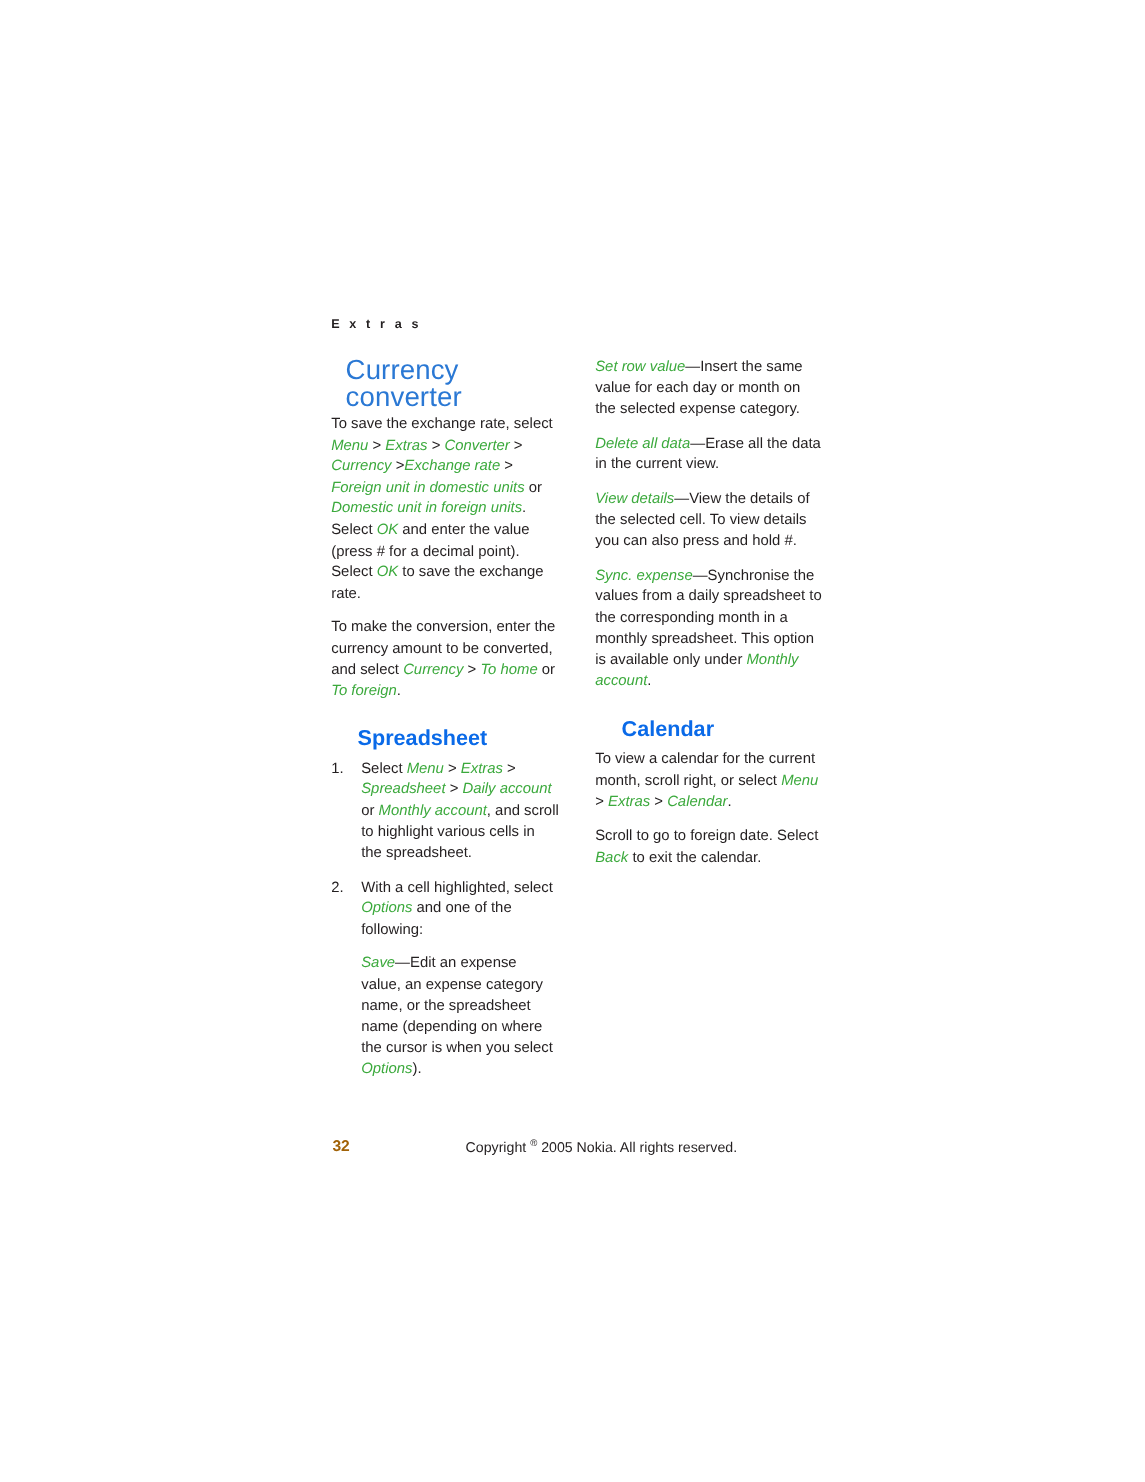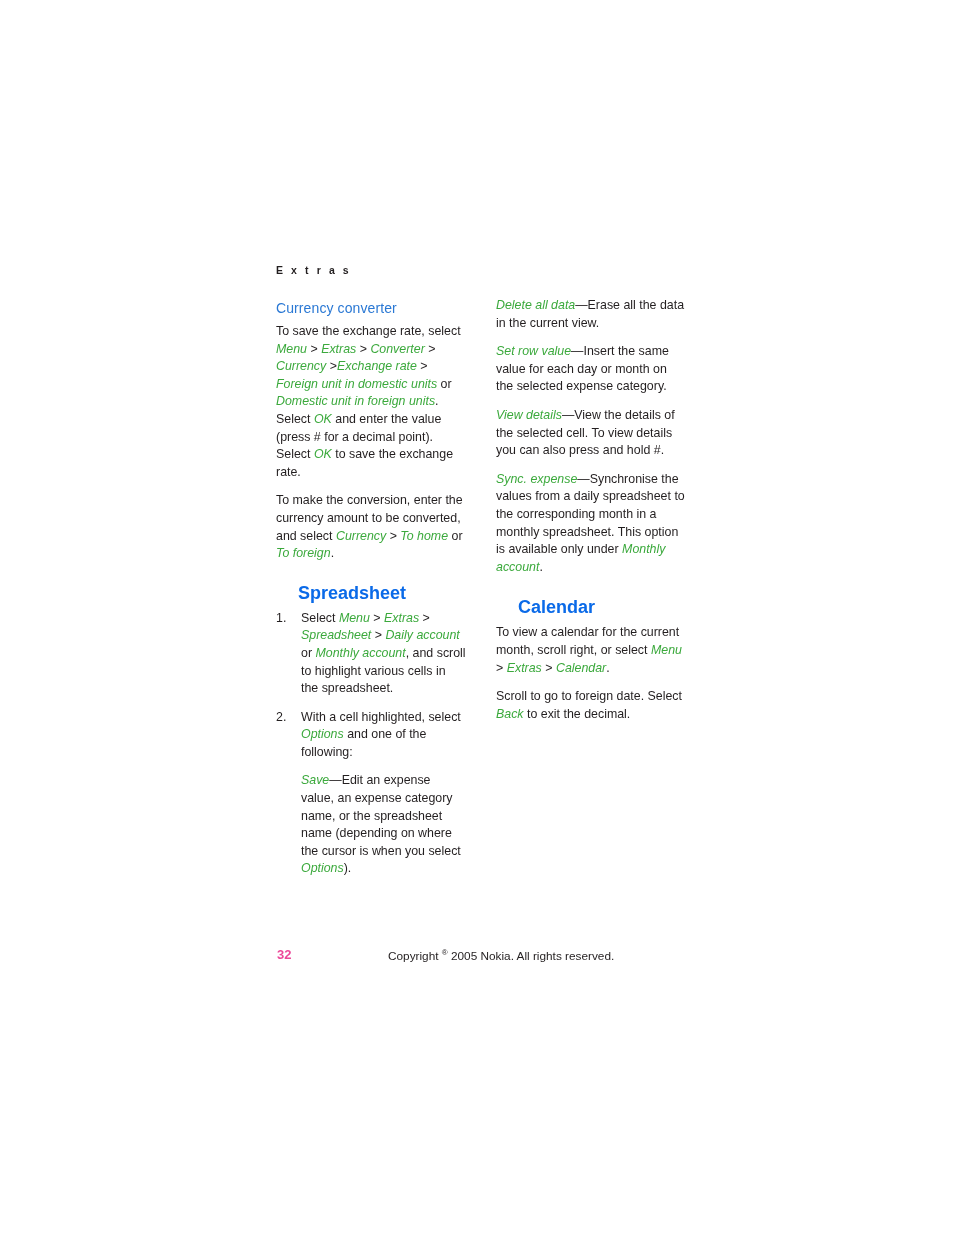--- a/index.html
+++ b/index.html
@@ -47,22 +47,22 @@
   p, .para {
     margin: 0 0 11px 0;
     font-size: 12.4px;
     line-height: 17.6px;
     color: #231f20;
     text-align: left;
   }
 
   
   h1.sec-title {
-    margin: 0 0 4px 0;
-    font-size: 14px;
+    margin: 0 0 4px 12px;
+    font-size: 23px;
     font-weight: normal;
     line-height: 22px;
     color: #2a78d4;
     letter-spacing: .1px;
   }
   h2.sub-title {
     margin: 19px 0 5px 0;
     font-size: 18px;
     font-weight: bold;
     line-height: 23px;
@@ -109,21 +109,21 @@
     margin-bottom: 11px;
   }
 
   
   .footer-page-no {
     position: absolute;
     left: 277px;
     top: 947px;
     font-size: 13px;
     font-weight: bold;
-    color: #ec4899;
+    color: #a16207;
   }
   .footer-copy {
     position: absolute;
     left: 388px;
     top: 948px;
     font-size: 11.8px;
     color: #231f20;
   }
   .footer-copy sup {
     font-size: 8px;
@@ -157,32 +157,32 @@
         <div class="sublist">
           <p class="para"><span class="term">Save</span><span>—Edit an expense value, an expense category name, or the spreadsheet name (depending on where the cursor is when you select </span><span class="term">Options</span><span>).</span></p>
         </div>
       </li>
     </ol>
   </div>
 
   <div class="col col-right">
 
 
+    <p class="para"><span class="term">Set row value</span><span>—Insert the same value for each day or month on the selected expense category.</span></p>
+
     <p class="para"><span class="term">Delete all data</span><span>—Erase all the data in the current view.</span></p>
-
-    <p class="para"><span class="term">Set row value</span><span>—Insert the same value for each day or month on the selected expense category.</span></p>
 
 
     <p class="para"><span class="term">View details</span><span>—View the details of the selected cell. To view details you can also press and hold #.</span></p>
 
     <p class="para"><span class="term">Sync. expense</span><span>—Synchronise the values from a daily spreadsheet to the corresponding month in a monthly spreadsheet. This option is available only under </span><span class="term">Monthly account</span><span>.</span></p>
 
     <h2 class="sub-title cal">Calendar</h2>
 
     <p class="para"><span>To view a calendar for the current month, scroll right, or select </span><span class="term">Menu</span><span> &gt; </span><span class="term">Extras</span><span> &gt; </span><span class="term">Calendar</span><span>.</span></p>
 
-    <p class="para"><span>Scroll to go to foreign date. Select </span><span class="term">Back</span><span> to exit the decimal.</span></p>
+    <p class="para"><span>Scroll to go to foreign date. Select </span><span class="term">Back</span><span> to exit the calendar.</span></p>
   </div>
 
   <div class="footer-page-no">32</div>
   <div class="footer-copy"><span>Copyright </span><sup>®</sup><span> 2005 Nokia. All rights reserved.</span></div>
 
 </div>
 
 </body></html>

